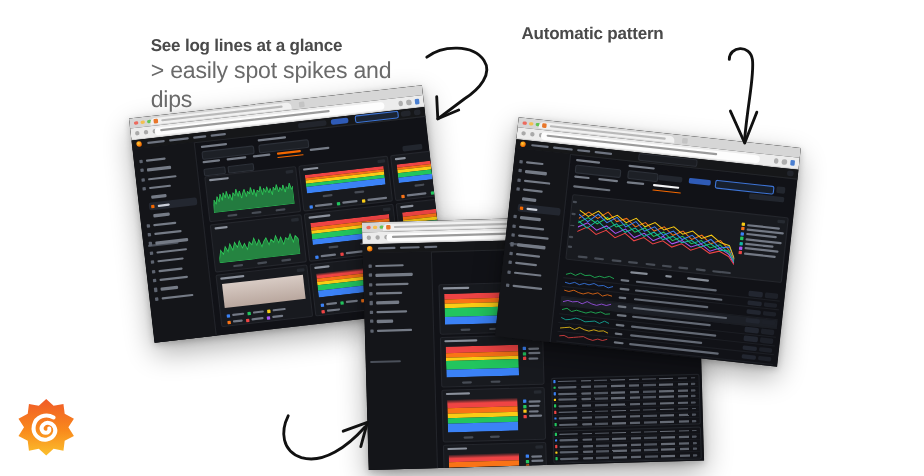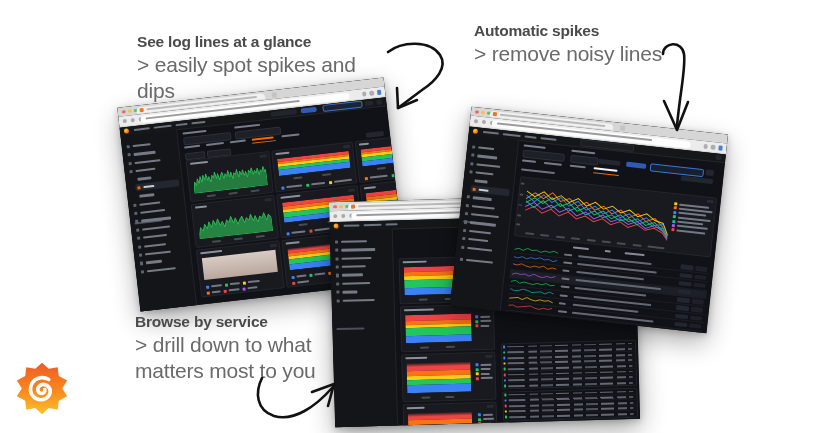--- a/index.html
+++ b/index.html
@@ -1071,29 +1071,23 @@
     </div>
   </div>
 
 
   <div class="callout" id="callout-volume">
     <div class="hd">See log lines at a glance</div>
     <div class="ln">&gt; easily spot spikes and dips</div>
   </div>
 
   <div class="callout" id="callout-pattern">
-    <div class="hd">Automatic spikes</div>
-    <div class="ln">&gt; remove noisy lines</div>
+    <div class="hd">Automatic pattern</div>
   </div>
 
-  <div class="callout" id="callout-browse">
-    <div class="hd">Browse by service</div>
-    <div class="ln">&gt; drill down to what</div>
-    <div class="ln">matters most to you</div>
-  </div>
 
   <svg class="arrow" id="arrow-volume" viewBox="0 0 74 80">
     <path d="M4 14 C18 3, 46 2, 56 17 C64 29, 52 43, 38 52 L14 70" fill="none" stroke="#111" stroke-width="2.6" stroke-linecap="round"></path>
     <path d="M14 70 L13 50 M14 70 L33 62" fill="none" stroke="#111" stroke-width="2.6" stroke-linecap="round"></path>
   </svg>
 
   <svg class="arrow" id="arrow-pattern" viewBox="0 0 62 100">
     <path d="M17 16 C17 4, 36 2, 38 16 C40 30, 34 54, 31 88" fill="none" stroke="#111" stroke-width="2.6" stroke-linecap="round"></path>
     <path d="M31 92 L18 63 M31 92 L42 64" fill="none" stroke="#111" stroke-width="2.6" stroke-linecap="round"></path>
   </svg>

